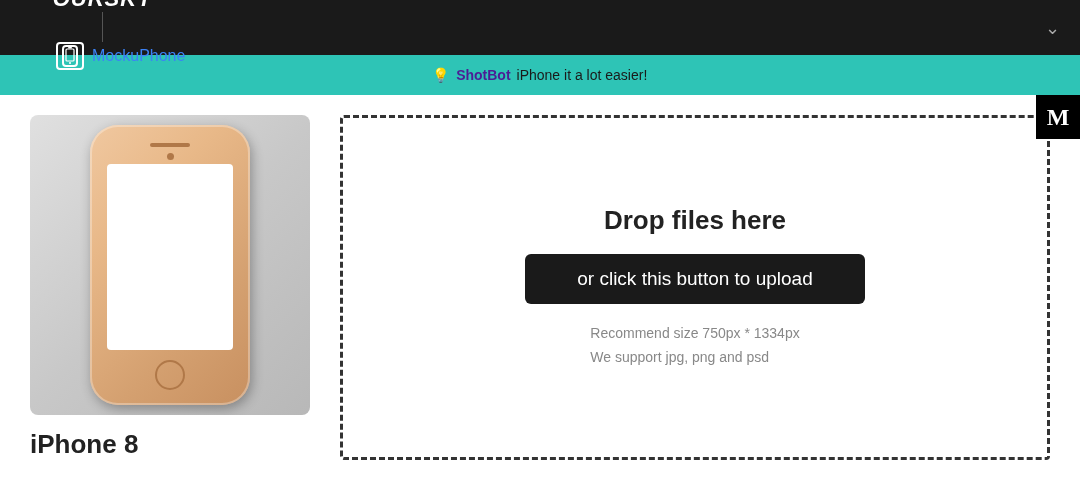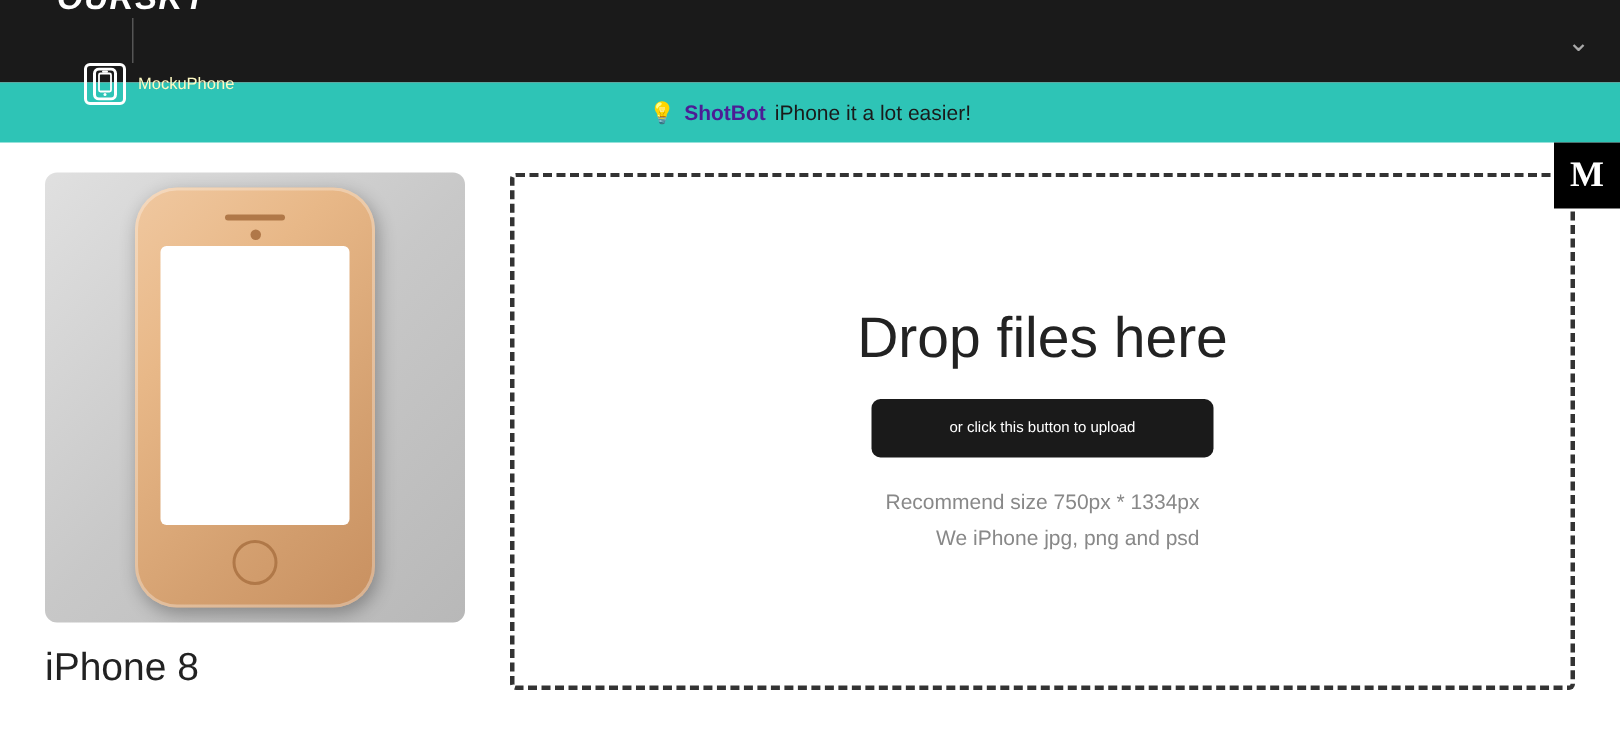--- a/index.html
+++ b/index.html
@@ -30,22 +30,22 @@
     .header-divider {
       width: 1px;
       height: 30px;
       background: #555;
       margin: 0 14px;
     }
     .mockuphone-logo {
       display: flex;
       align-items: center;
       gap: 8px;
-      color: #fef9c3;
-      font-size: 11px;
+      color: #3b82f6;
+      font-size: 16px;
       padding-left: 36px;
     }
     .phone-icon {
       width: 28px;
       height: 28px;
       border: 2px solid #fff;
       border-radius: 4px;
       display: flex;
       align-items: center;
       justify-content: center;
@@ -137,55 +137,55 @@
     .phone-home {
       width: 30px;
       height: 30px;
       border: 2px solid #b07848;
       border-radius: 50%;
       margin-top: 10px;
     }
 
     .phone-label {
       font-size: 26px;
-      font-weight: 400;
+      font-weight: 700;
       color: #222;
       margin-top: 14px;
     }
 
     
     .dropzone-area {
       flex: 1;
       border: 3px dashed #333;
       border-radius: 4px;
       display: flex;
       flex-direction: column;
       align-items: center;
       justify-content: center;
       min-height: 320px;
       gap: 18px;
       cursor: pointer;
     }
     .drop-title {
-      font-size: 38px;
-      font-weight: 400;
+      font-size: 26px;
+      font-weight: 700;
       color: #222;
     }
     .upload-button {
       background: #1a1a1a;
       color: #fff;
       border: none;
       border-radius: 6px;
       padding: 14px 52px;
-      font-size: 10px;
+      font-size: 19px;
       cursor: pointer;
       font-family: inherit;
     }
     .drop-hint {
-      text-align: right;
+      text-align: left;
       color: #888;
       font-size: 14px;
       line-height: 1.7;
     }
 
     
     .medium-badge {
       position: absolute;
       top: 0;
       right: 0;
@@ -243,19 +243,19 @@
       </div>
     </div>
     <div class="phone-label">iPhone 8</div>
   </div>
 
   <div class="dropzone-area">
     <div class="drop-title">Drop files here</div>
     <button class="upload-button">or click this button to upload</button>
     <div class="drop-hint">
       <div>Recommend size 750px * 1334px</div>
-      <div>We iPhone jpg, png and psd</div>
+      <div>We support jpg, png and psd</div>
     </div>
   </div>
 
   <div class="medium-badge">M</div>
 
 </div>
 
 </body></html>

